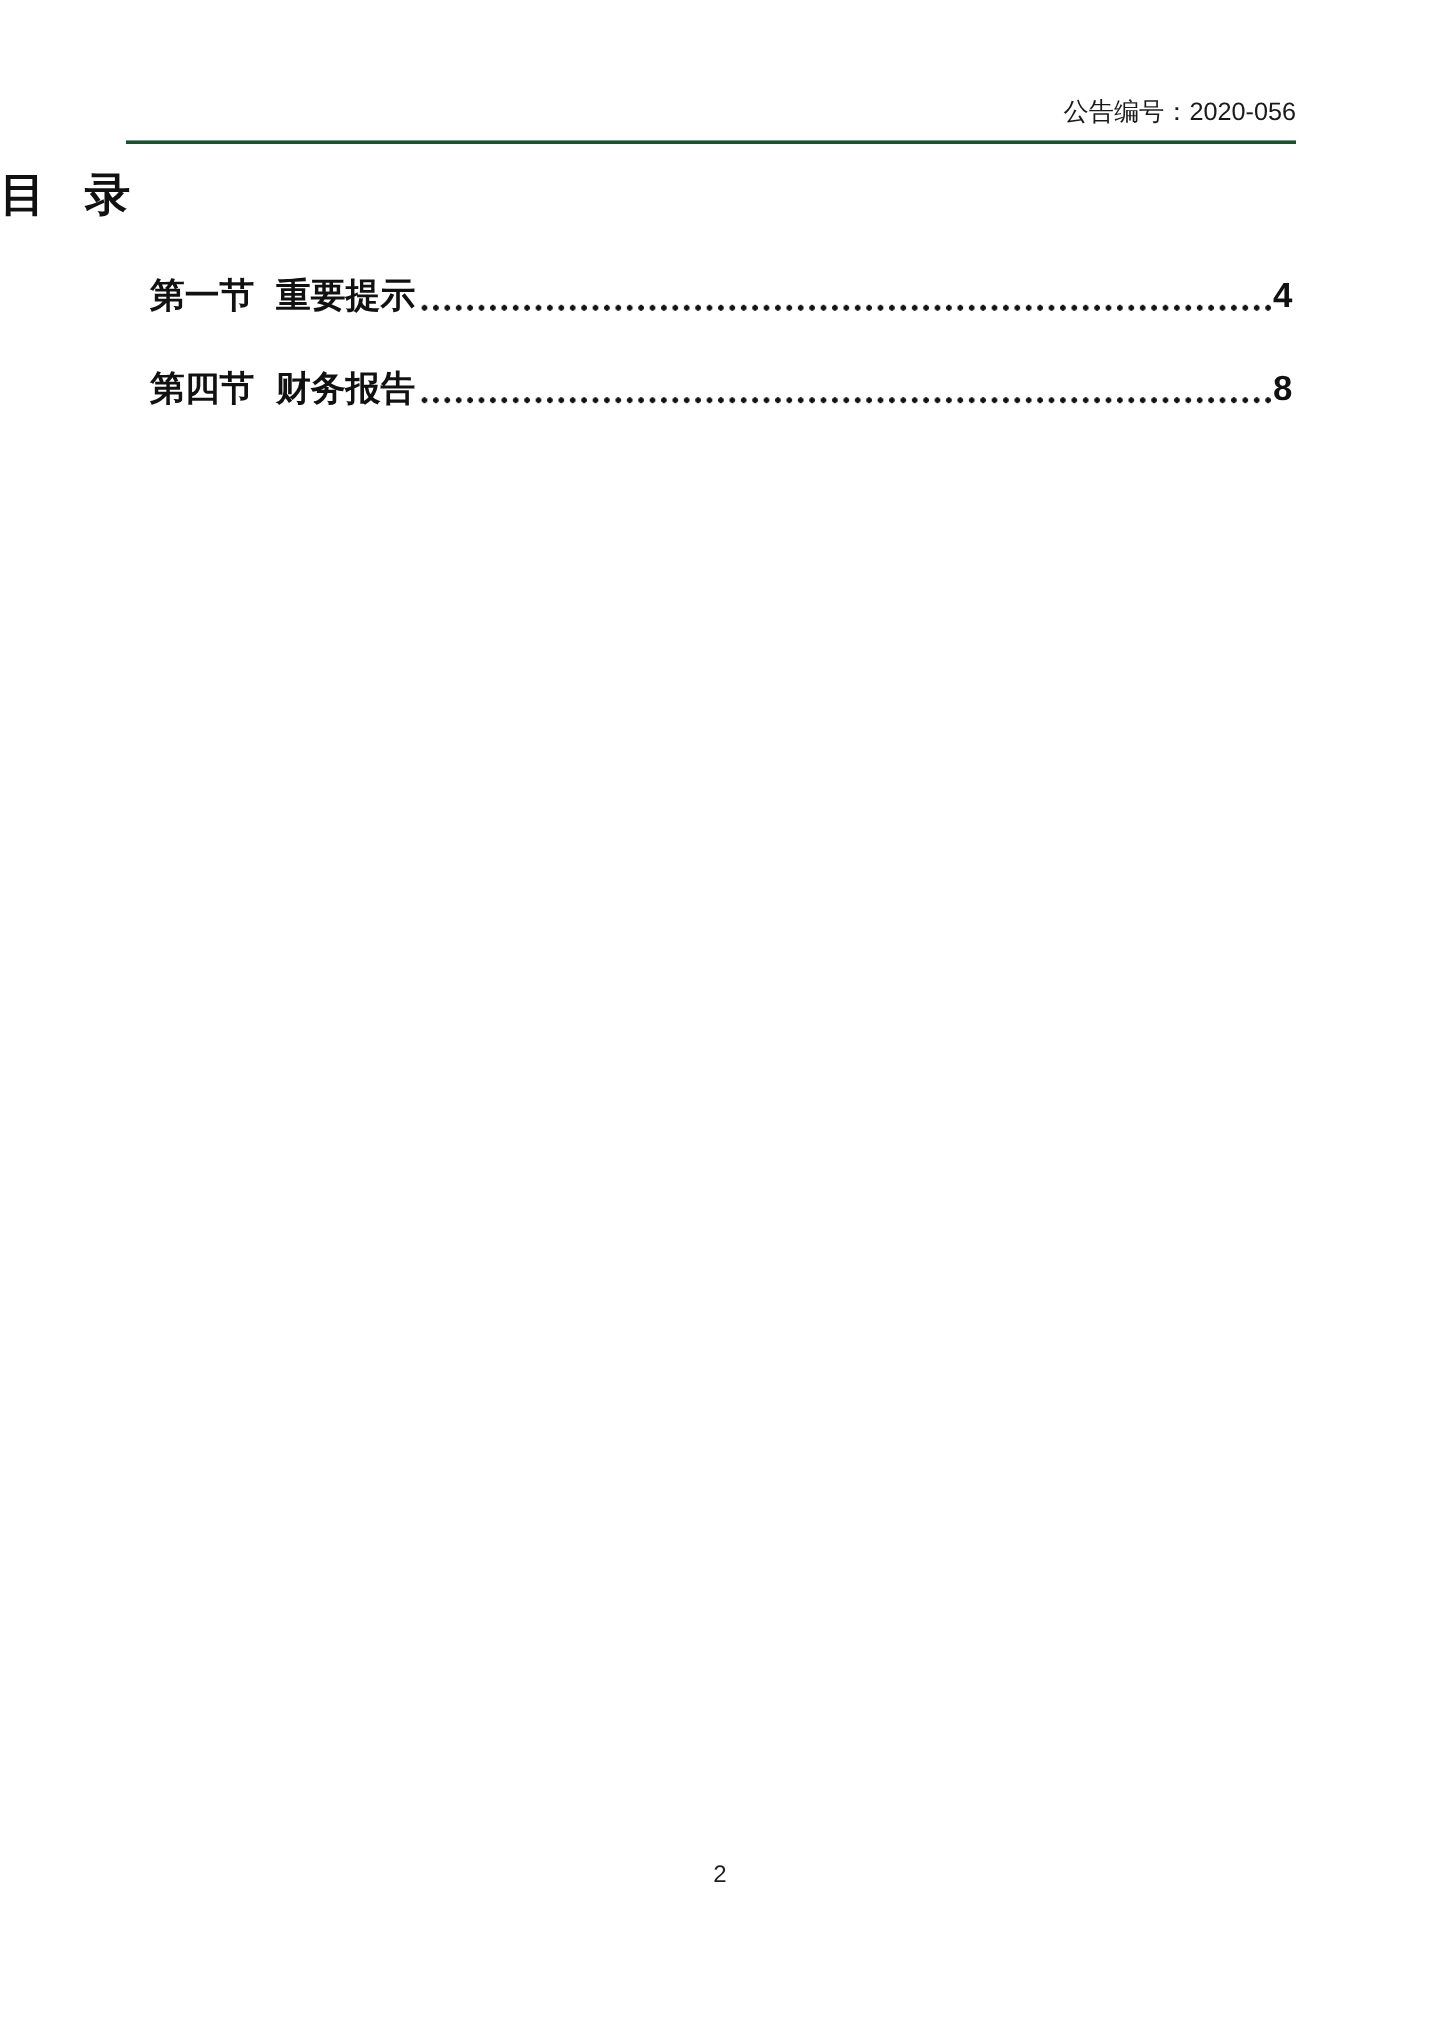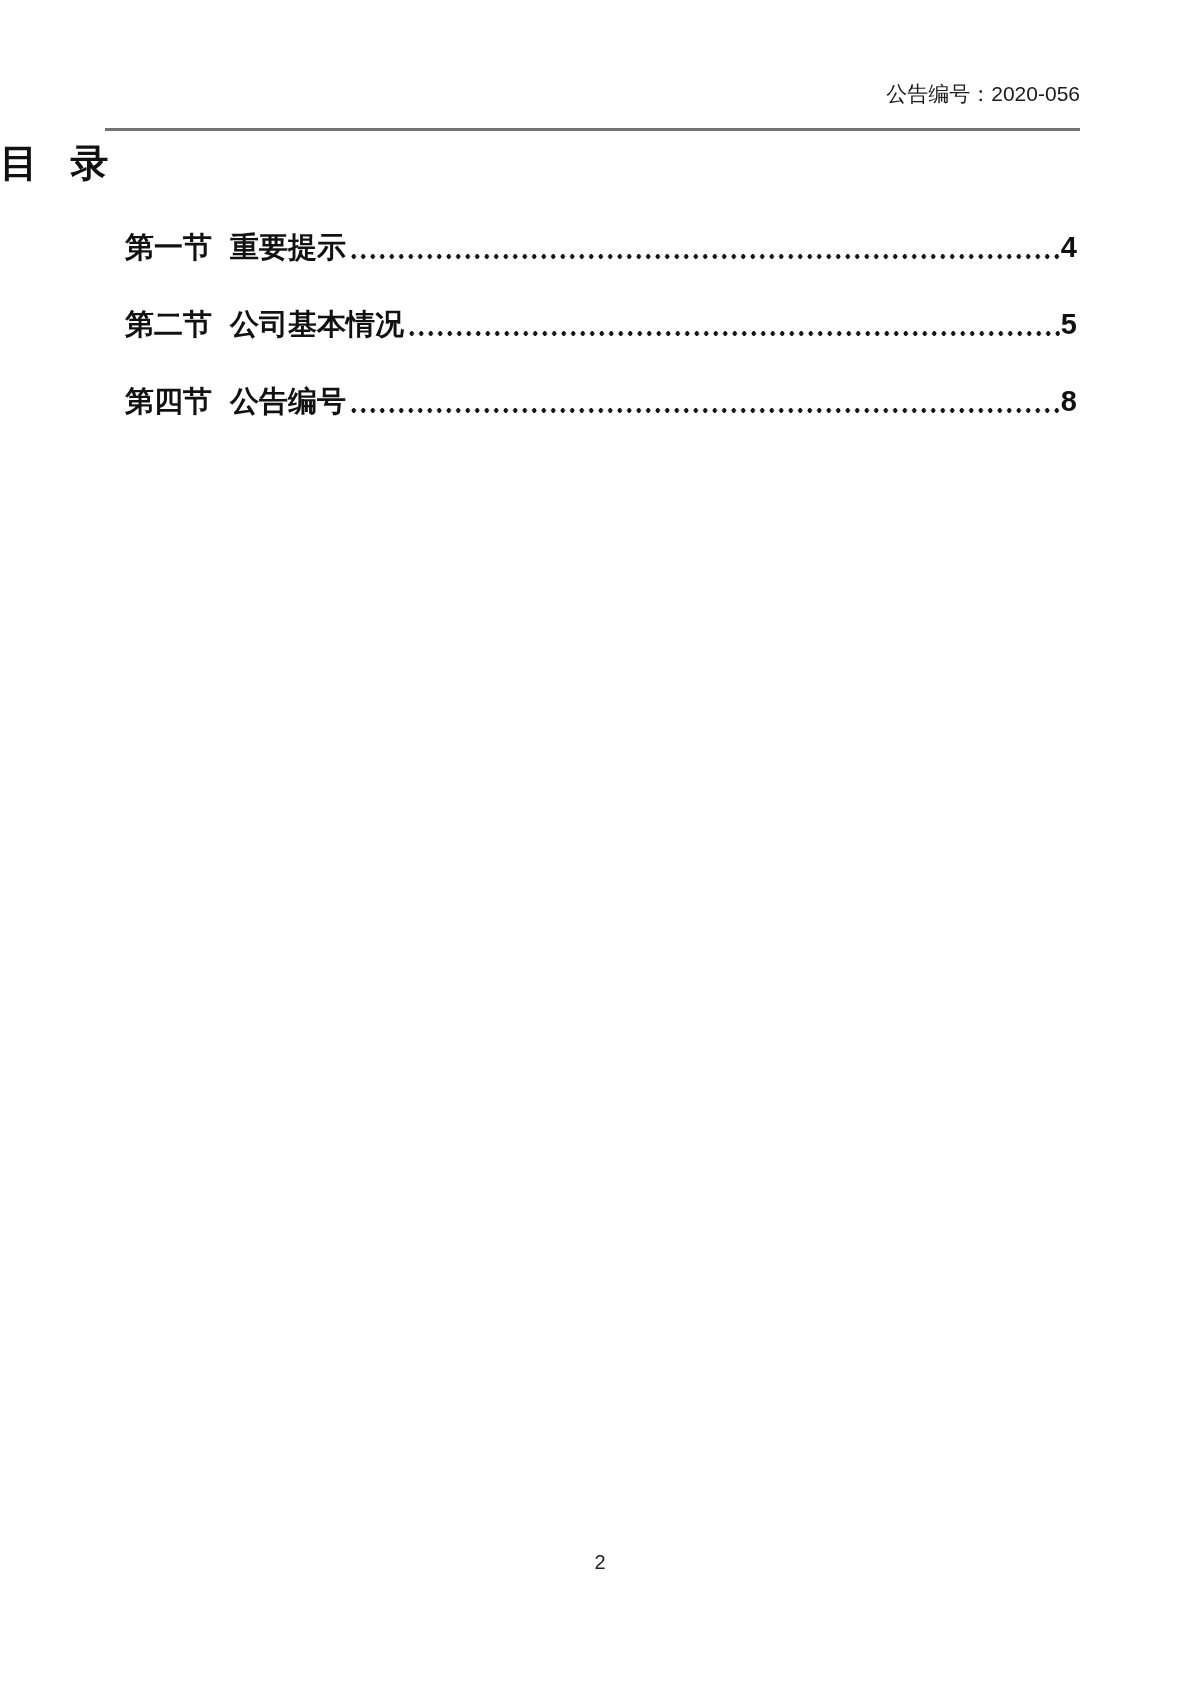--- a/index.html
+++ b/index.html
@@ -16,22 +16,22 @@
     font-family: "Liberation Sans", "DejaVu Sans", sans-serif;
     overflow: hidden;
   }
 
   
   .doc-header {
     position: absolute;
     top: 0;
     left: 105px;
     right: 120px;
-    border-bottom: 3px solid #737373;
-    padding-bottom: 22px;
+    border-bottom: 3px solid #14532d;
+    padding-bottom: 11px;
   }
   .notice-number {
     margin-top: 82px;
     text-align: right;
     font-size: 21px;
     line-height: 24px;
     color: #1a1a1a;
   }
 
   
@@ -111,31 +111,25 @@
   <div class="doc-title">目 录</div>
 
   <div class="toc-list">
     <div class="toc-row">
       <span class="toc-section">第一节</span>
       <span class="toc-item-title">重要提示</span>
       <span class="toc-dots"></span>
       <span class="toc-page">4</span>
     </div>
 
-    <div class="toc-row">
-      <span class="toc-section">第二节</span>
-      <span class="toc-item-title">公司基本情况</span>
-      <span class="toc-dots"></span>
-      <span class="toc-page">5</span>
-    </div>
 
 
     <div class="toc-row">
       <span class="toc-section">第四节</span>
-      <span class="toc-item-title">公告编号</span>
+      <span class="toc-item-title">财务报告</span>
       <span class="toc-dots"></span>
       <span class="toc-page">8</span>
     </div>
   </div>
 
   <div class="footer-page-number">2</div>
 
 </div>
 
 </body></html>

